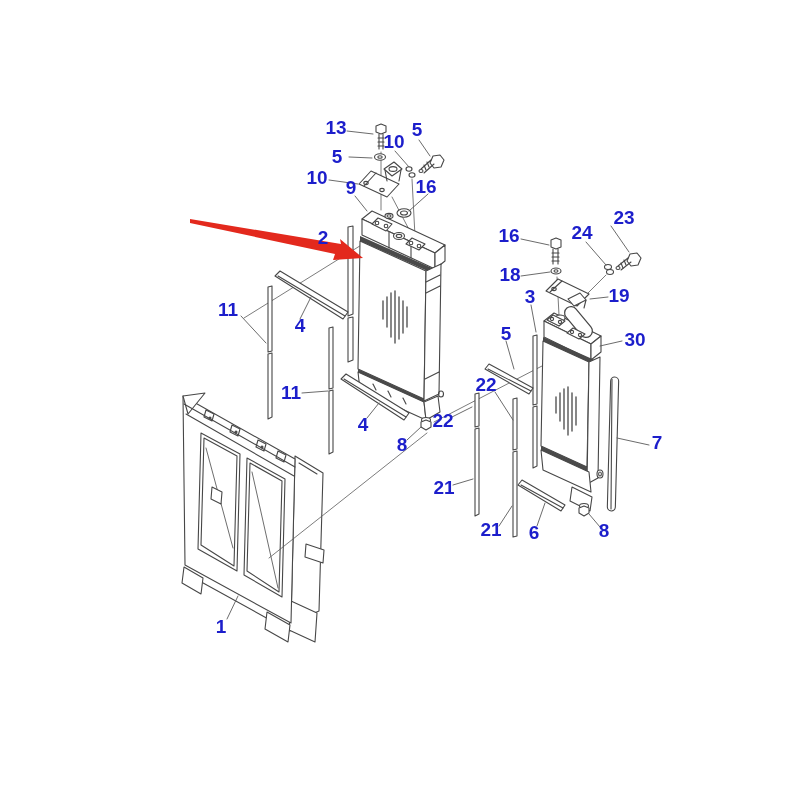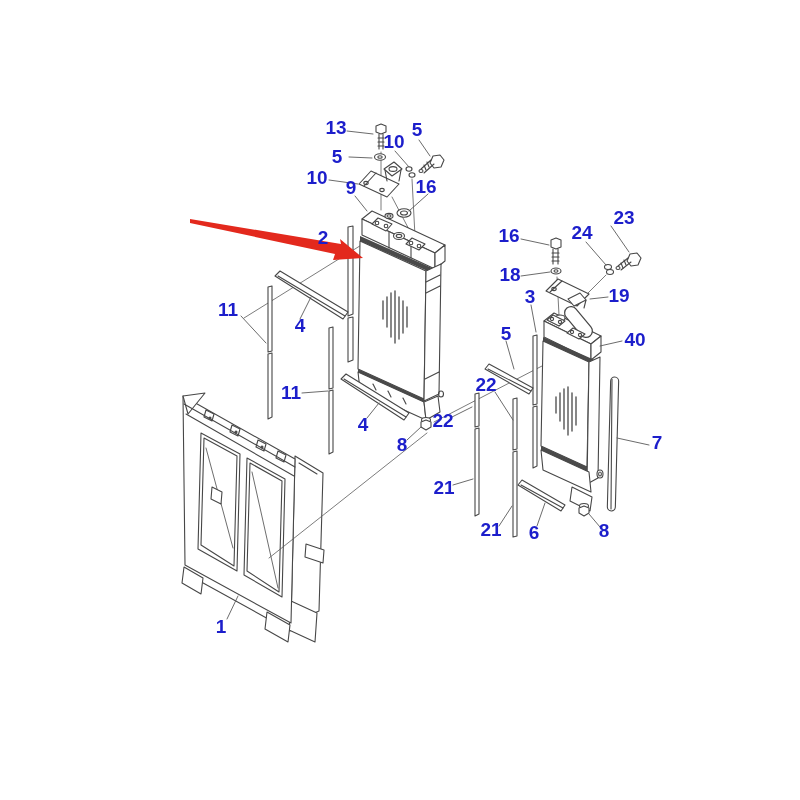--- a/index.html
+++ b/index.html
@@ -316,21 +316,21 @@
       <div class="callout" style="left: 323px; top: 238px;">2</div>
       <div class="callout" style="left: 509px; top: 236px;">16</div>
       <div class="callout" style="left: 582px; top: 233px;">24</div>
       <div class="callout" style="left: 608px; top: 218px; margin-left: 16px;">23</div>
       <div class="callout" style="left: 510px; top: 275px;">18</div>
       <div class="callout" style="left: 619px; top: 296px;">19</div>
       <div class="callout" style="left: 530px; top: 297px;">3</div>
       <div class="callout" style="left: 228px; top: 310px;">11</div>
       <div class="callout" style="left: 300px; top: 326px;">4</div>
       <div class="callout" style="left: 506px; top: 334px;">5</div>
-      <div class="callout" style="left: 635px; top: 340px;">40</div>
+      <div class="callout" style="left: 635px; top: 340px;">30</div>
       <div class="callout" style="left: 291px; top: 393px;">11</div>
       <div class="callout" style="left: 486px; top: 385px;">22</div>
       <div class="callout" style="left: 443px; top: 421px;">22</div>
       <div class="callout" style="left: 363px; top: 425px;">4</div>
       <div class="callout" style="left: 402px; top: 445px;">8</div>
       <div class="callout" style="left: 657px; top: 443px;">7</div>
       <div class="callout" style="left: 444px; top: 488px;">21</div>
       <div class="callout" style="left: 491px; top: 530px;">21</div>
       <div class="callout" style="left: 534px; top: 533px;">6</div>
       <div class="callout" style="left: 604px; top: 531px;">8</div>

